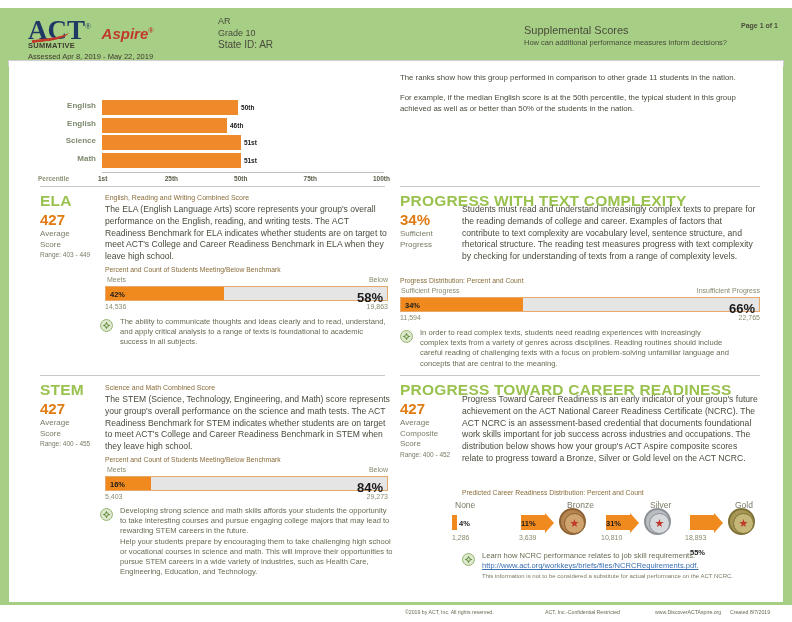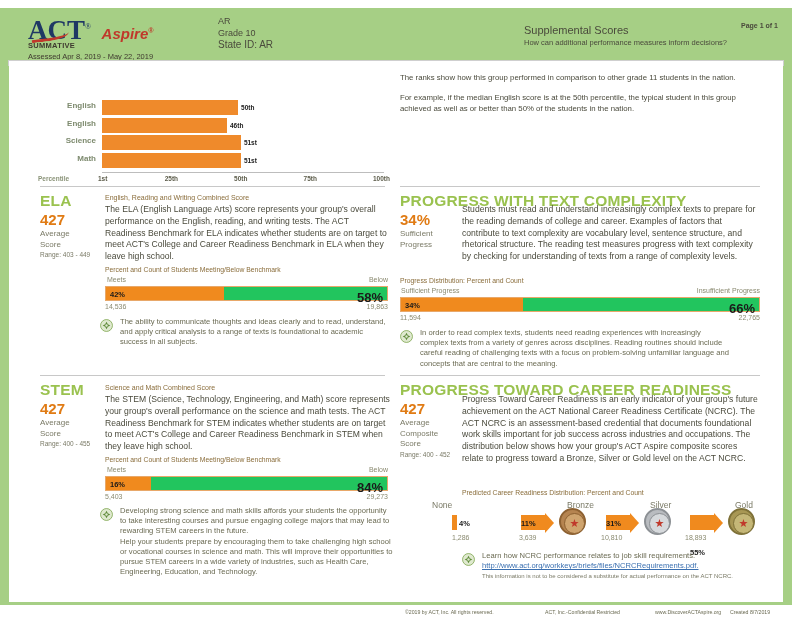--- a/index.html
+++ b/index.html
@@ -148,21 +148,21 @@
   .blurb {
     position: absolute; font-size: 8.6px; color: #4a4a3c; line-height: 11.8px;
   }
 
   
   .mb-cap { position: absolute; font-size: 6.8px; color: #8a6d3b; }
   .mb-left { position: absolute; font-size: 7px; color: #8a8a70; }
   .mb-right { position: absolute; font-size: 7px; color: #8a8a70; text-align: right; }
   .mb-track {
     position: absolute; height: 15px;
-    background: #22c55e; border: 1px solid #e8a86a;
+    background: #e5e5e5; border: 1px solid #e8a86a;
   }
   .mb-fill {
     position: absolute; left: 0; top: 0; height: 13px; background: #f08a1e;
   }
   .mb-pct-left {
     position: absolute; left: 4px; top: 3px; font-size: 7.5px; font-weight: bold; color: #1a1a1a;
   }
   .mb-pct-right {
     position: absolute; right: 4px; top: 3px; font-size: 13px; font-weight: bold; color: #1a1a1a;
   }
@@ -396,21 +396,21 @@
   <div class="score-num" style="left:400px; top:400px;">427</div>
   <div class="score-cap" style="left:400px; top:418px; white-space:pre-line;">Average
 Composite
 Score</div>
   <div class="score-range" style="left:400px; top:451px;">Range: 400 - 452</div>
 
   <div class="blurb" style="left:462px; top:394px; width:298px;">Progress Toward Career Readiness is an early indicator of your group's future achievement on the ACT National Career Readiness Certificate (NCRC). The ACT NCRC is an assessment-based credential that documents foundational work skills important for job success across industries and occupations. The distribution below shows how your group's ACT Aspire composite scores relate to progress toward a Bronze, Silver or Gold level on the ACT NCRC.</div>
 
   <div class="ncrc-cap" style="left:462px; top:489px;">Predicted Career Readiness Distribution: Percent and Count</div>
 
-  <div class="ncrc-tier" style="left:432px; top:500px;text-align:right;">None</div>
+  <div class="ncrc-tier" style="left:455px; top:500px;text-align:right;">None</div>
   <div class="ncrc-tier" style="left:567px; top:500px;">Bronze</div>
   <div class="ncrc-tier" style="left:650px; top:500px;">Silver</div>
   <div class="ncrc-tier" style="left:735px; top:500px;">Gold</div>
 
   <div class="ncrc-seg" style="left:452px; top:515px; width:5px; height:15px; background:#f08a1e;"></div>
   <div class="ncrc-pct" style="left:459px; top:519px;">4%</div>
   <div class="ncrc-count" style="left:452px; top:534px;">1,286</div>
 
   <div class="ncrc-arrow" style="left:521px; top:515px; width:24px;"></div>
   <div class="ncrc-pct" style="left:521px; top:519px;">11%</div>

